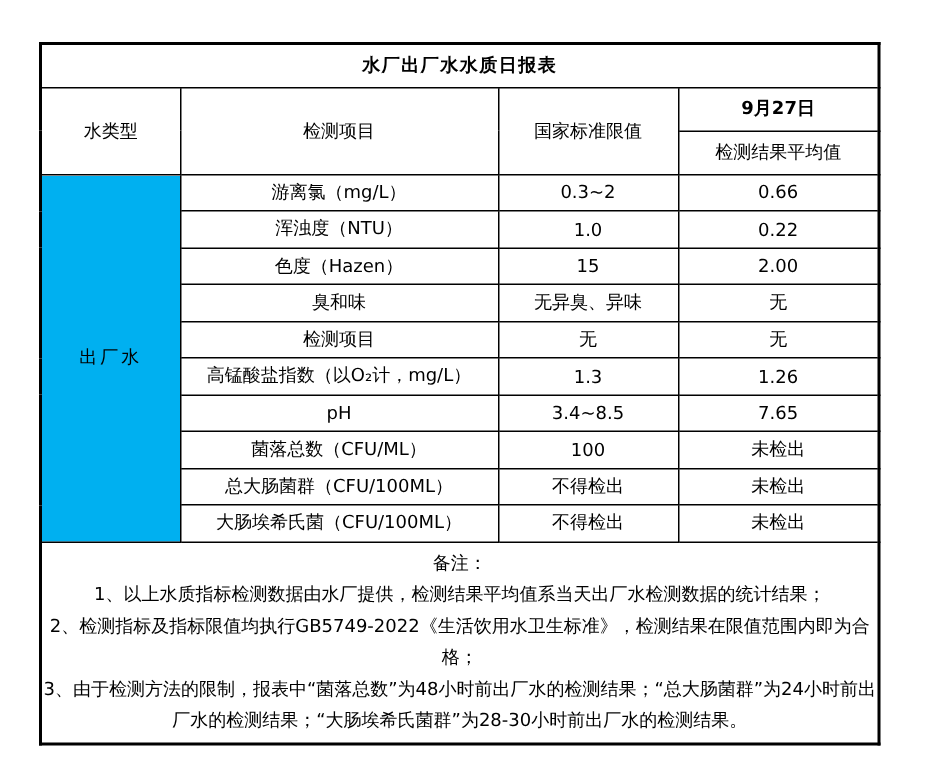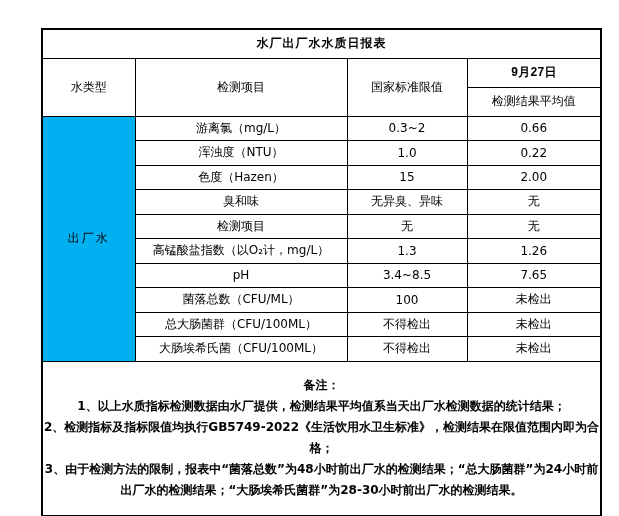--- a/index.html
+++ b/index.html
@@ -4,21 +4,21 @@
 <style>
   * { margin: 0; padding: 0; box-sizing: border-box; }
   html, body {
     width: 619px; height: 516px;
     background: #ffffff;
     font-family: "DejaVu Sans", "Liberation Sans", sans-serif;
     color: #000000;
   }
   .report-wrap {
     position: absolute;
-    left: 41px; top: 28px; border-radius: 20px;
+    left: 26px; top: 28px; border-radius: 20px;
   }
   table.report {
     border-collapse: collapse;
     table-layout: fixed;
     width: 559px;
     border: 2px solid #000;
   }
   table.report td {
     border: 1px solid #000;
     font-size: 12px;
@@ -27,41 +27,40 @@
     overflow: hidden;
     padding: 0;
   }
   td.title-cell {
     height: 29px;
     font-size: 15px;
     font-weight: bold;
     letter-spacing: 1px;
   }
   td.hdr { height: 29px; }
-  td.date-cell { font-size: 14px; font-weight: bold; font-family: Liberation Mono, monospace; }
+  td.date-cell { font-size: 14px; font-weight: bold; }
   td.item-cell {
     text-align: left;
     padding-left: 3px;
     margin-left: 24px;
   }
   td.water-type-cell {
     background: #00B0F0;
     font-size: 13px;
     letter-spacing: 2px;
     margin-top: 20px;
   }
   tr.data-row td { height: 24.5px; }
   td.notes-cell {
-    height: 155px;
+    height: 135px;
     text-align: left;
     vertical-align: top;
     padding: 9px 4px 4px 4px;
     font-size: 12.5px;
     line-height: 21px;
-    font-weight: bold;
   }
 </style>
 </head>
 <body>
 
 <div class="report-wrap">
   <table class="report">
     <colgroup>
       <col style="width:93px">
       <col style="width:212px">

